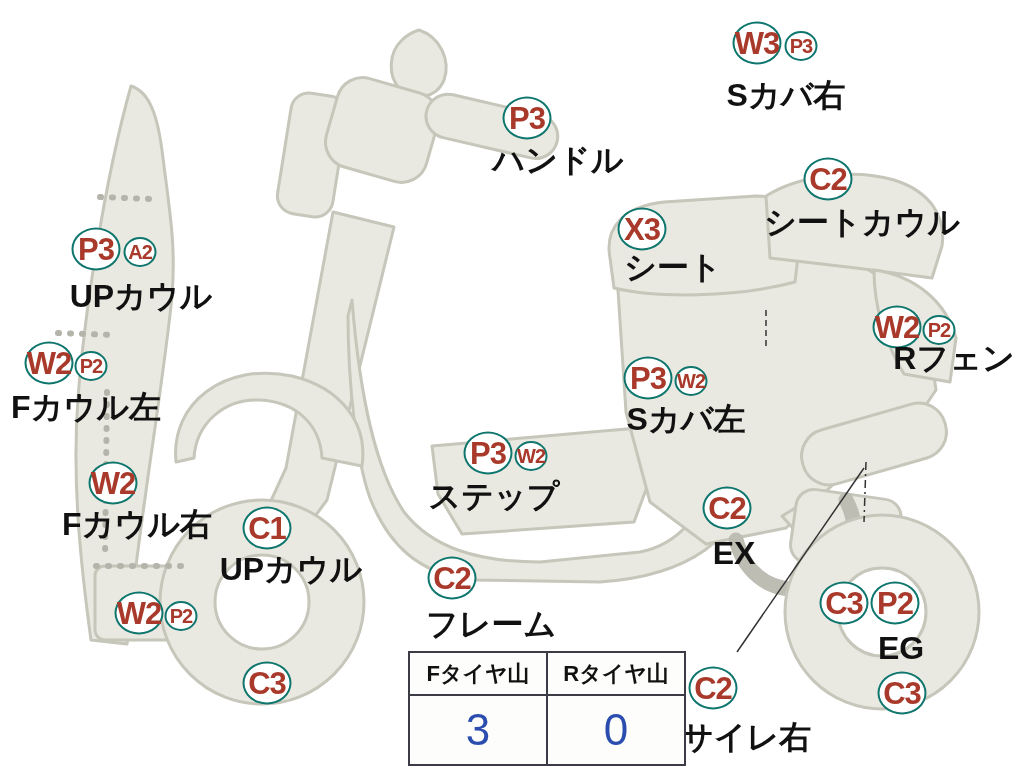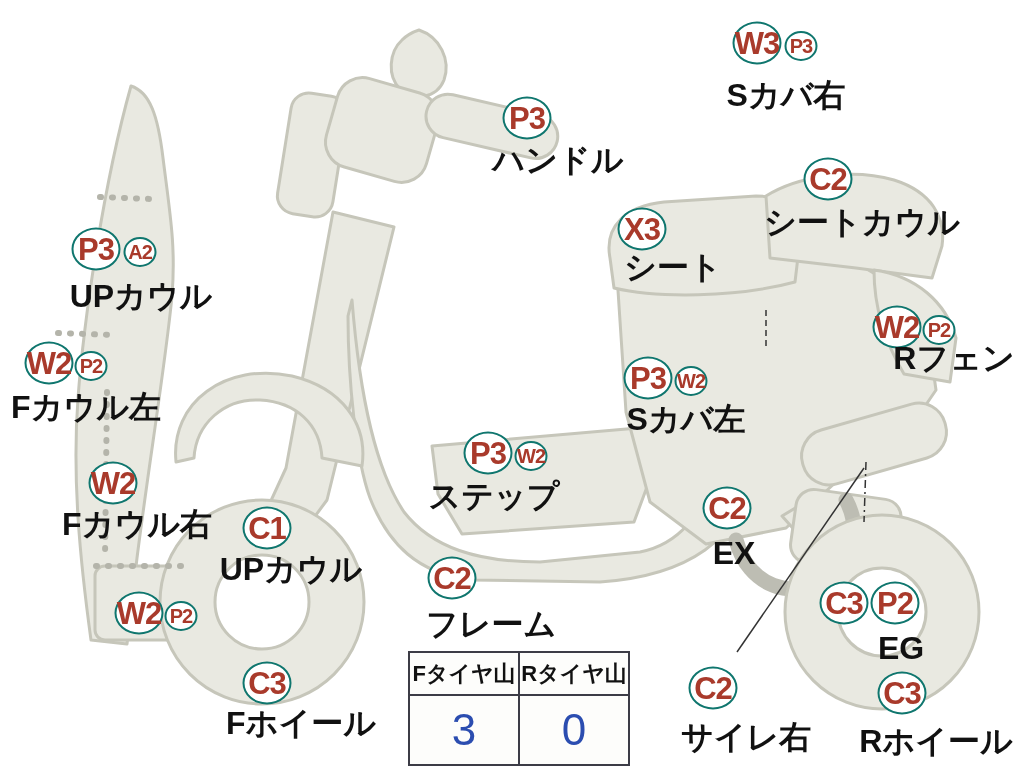--- a/index.html
+++ b/index.html
@@ -42,21 +42,21 @@
 
   .tire-table {
     position: absolute;
     left: 408px;
     top: 651px;
     border-collapse: collapse;
     background: #fdfdfb;
   }
   .tire-table th, .tire-table td {
     border: 2px solid #3c3c46;
-    width: 110px;
+    width: 138px;
     text-align: center;
     vertical-align: middle;
   }
   .tire-table th {
     height: 43px;
     font-size: 22px;
     font-weight: 600;
     color: var(--label-color, #111111);
   }
   .tire-table td {
@@ -176,25 +176,23 @@
       <div class="code lg" style="left: 727px; top: 508px;">C2</div>
       <div class="mlabel" style="left: 734px; top: 553px;">EX</div>
       <div class="code lg" style="left: 452px; top: 578px;">C2</div>
       <div class="mlabel" style="left: 491px; top: 625px;">フレーム</div>
       <div class="code lg" style="left: 844px; top: 603px;">C3</div>
       <div class="code lg" style="left: 895px; top: 603px;">P2</div>
       <div class="mlabel" style="left: 861px; top: 648px; margin-left: 40px;">EG</div>
       <div class="code lg" style="left: 139px; top: 613px;">W2</div>
       <div class="code sm" style="left: 181px; top: 616px;">P2</div>
       <div class="code lg" style="left: 267px; top: 683px;">C3</div>
-      <div class="mlabel" style="left: 301px; top: 724px;">Fホイール</div>
       <div class="code lg" style="left: 713px; top: 688px;">C2</div>
       <div class="mlabel" style="left: 746px; top: 738px;">サイレ右</div>
       <div class="code lg" style="left: 902px; top: 693px;">C3</div>
-      <div class="mlabel" style="left: 936px; top: 742px;">Rホイール</div>
     </div>
 
   <table class="tire-table">
     <tbody>
         <tr id="tire-header-row">
           <th>Fタイヤ山</th>
           <th>Rタイヤ山</th>
         </tr>
     <tr id="tire-value-row">
           <td>3</td>

